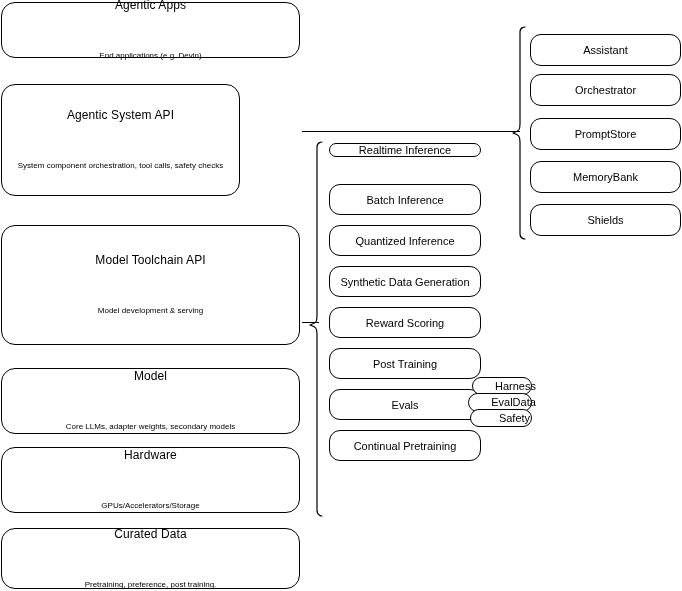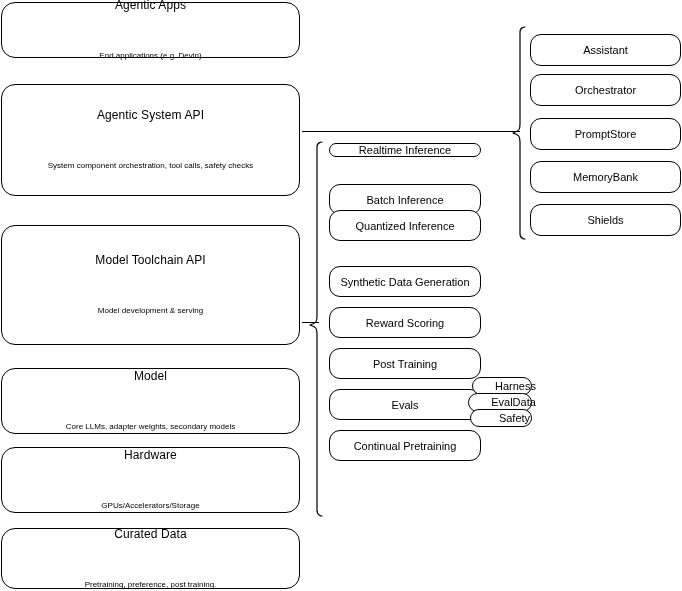--- a/index.html
+++ b/index.html
@@ -87,21 +87,21 @@
 </head>
 <body>
 
 <div id="canvas">
 
   <div class="box layer-box" style="left:1px; top:2px; width:299px; height:56px;">
     <div class="layer-title">Agentic Apps</div>
     <div class="layer-sub">End applications (e.g. Devin)</div>
   </div>
 
-  <div class="box layer-box" style="left:1px; top:84px; width:299px; height:112px;">
+  <div class="box layer-box" style="left:1px; top:84px; width:239px; height:112px;">
     <div class="layer-title">Agentic System API</div>
     <div class="layer-sub">System component orchestration, tool calls, safety checks</div>
   </div>
 
   <div class="box layer-box" style="left:1px; top:225px; width:299px; height:120px;">
     <div class="layer-title">Model Toolchain API</div>
     <div class="layer-sub">Model development &amp; serving</div>
   </div>
 
   <div class="box layer-box" style="left:1px; top:368px; width:299px; height:66px;">
@@ -130,21 +130,21 @@
   <svg class="brace" style="left:308px; top:140px;" width="16" height="379" viewBox="0 0 16 379">
     <path d="M14,2 C14,2 9,2 9,7 L9,176 C9,182 8,183 2,185 C8,187 9,188 9,194 L9,370 C9,376 14,376 14,376"></path>
   </svg>
 
   <div class="box cap-box" style="left:329px; top:143px; width:152px; height:14px;">
     <div class="cap-label">Realtime Inference</div>
   </div>
   <div class="box cap-box" style="left:329px; top:184px; width:152px; height:31px;justify-content:center;">
     <div class="cap-label">Batch Inference</div>
   </div>
-  <div class="box cap-box" style="left:329px; top:210px; width:152px; height:31px;">
+  <div class="box cap-box" style="left:329px; top:225px; width:152px; height:31px;">
     <div class="cap-label">Quantized Inference</div>
   </div>
   <div class="box cap-box" style="left:329px; top:266px; width:152px; height:31px;">
     <div class="cap-label">Synthetic Data Generation</div>
   </div>
   <div class="box cap-box" style="left:329px; top:307px; width:152px; height:31px;">
     <div class="cap-label">Reward Scoring</div>
   </div>
   <div class="box cap-box" style="left:329px; top:348px; width:152px; height:31px;">
     <div class="cap-label">Post Training</div>

